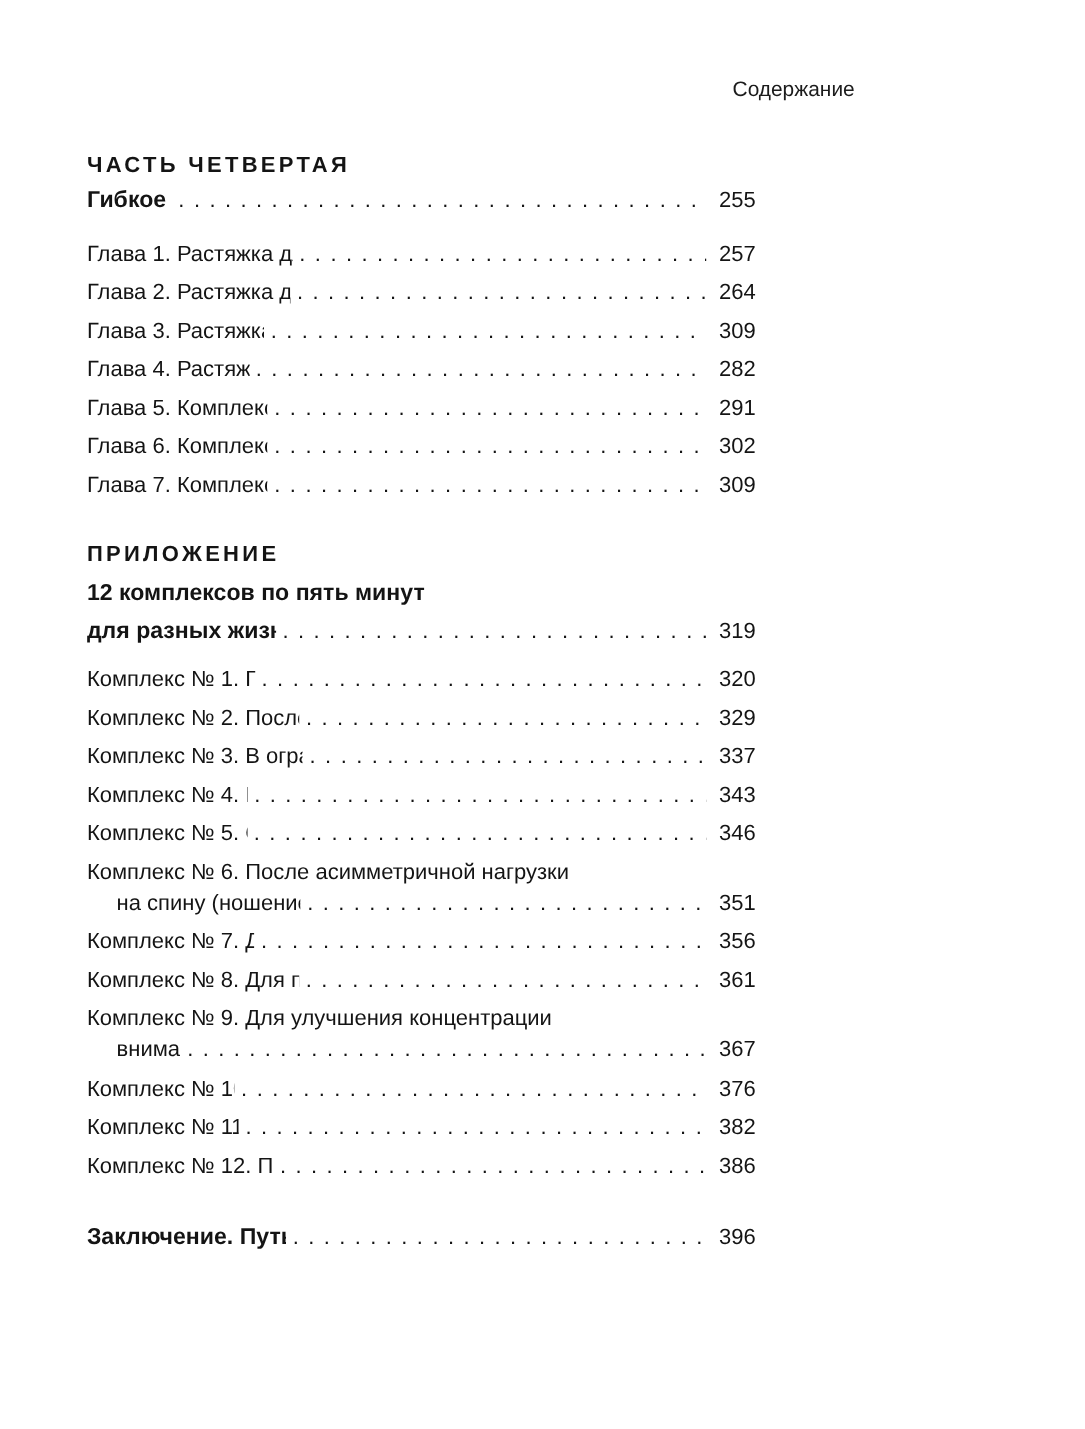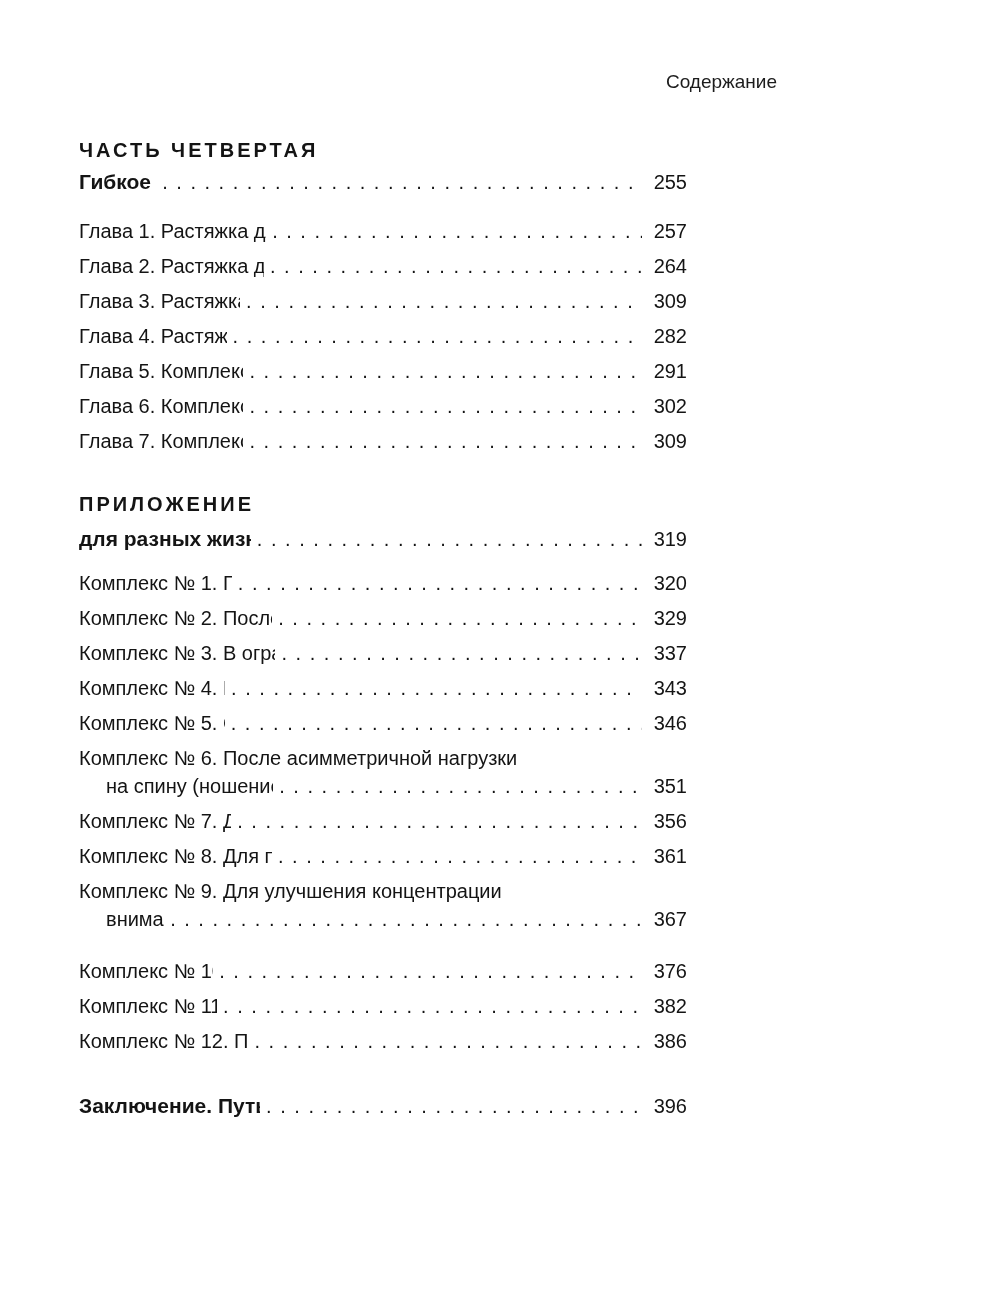--- a/index.html
+++ b/index.html
@@ -60,21 +60,21 @@
     margin-bottom: 4px;
   }
   .bold-row .label { font-weight: bold; font-size: 21px; }
   .wrap-line2 { padding-left: 27px; }
   .entry-group { margin-bottom: 7px; }
   .entry-group .row { margin-bottom: 0; }
   
   .mb21 { margin-bottom: 21px; }
   .mb35 { margin-bottom: 35px; }
   .mb16 { margin-bottom: 16px; }
-  .mb8  { margin-bottom: 24px;  }
+  .mb8  { margin-bottom: 8px;  }
   .mb37 { margin-bottom: 37px; }
   .mb7  { margin-bottom: 7px;  }
   .mb4  { margin-bottom: 4px;  }
 </style>
 </head>
 <body>
 
 <div class="running-head">Содержание</div>
 
 <div class="toc">
@@ -118,20 +118,23 @@
     <span class="pagenum">302</span>
   </div>
   <div class="row mb35">
     <span class="label">Глава 7. Комплекс на все тело № 3</span>
     <span class="dots"></span>
     <span class="pagenum">309</span>
   </div>
 
   <div class="heading mb7">ПРИЛОЖЕНИЕ</div>
 
+  <div class="row bold-row">
+    <span class="label">12 комплексов по пять минут</span>
+  </div>
   <div class="row bold-row mb16">
     <span class="label">для разных жизненных ситуаций</span>
     <span class="dots"></span>
     <span class="pagenum">319</span>
   </div>
 
   <div class="row">
     <span class="label">Комплекс № 1. После самолета</span>
     <span class="dots"></span>
     <span class="pagenum">320</span>

